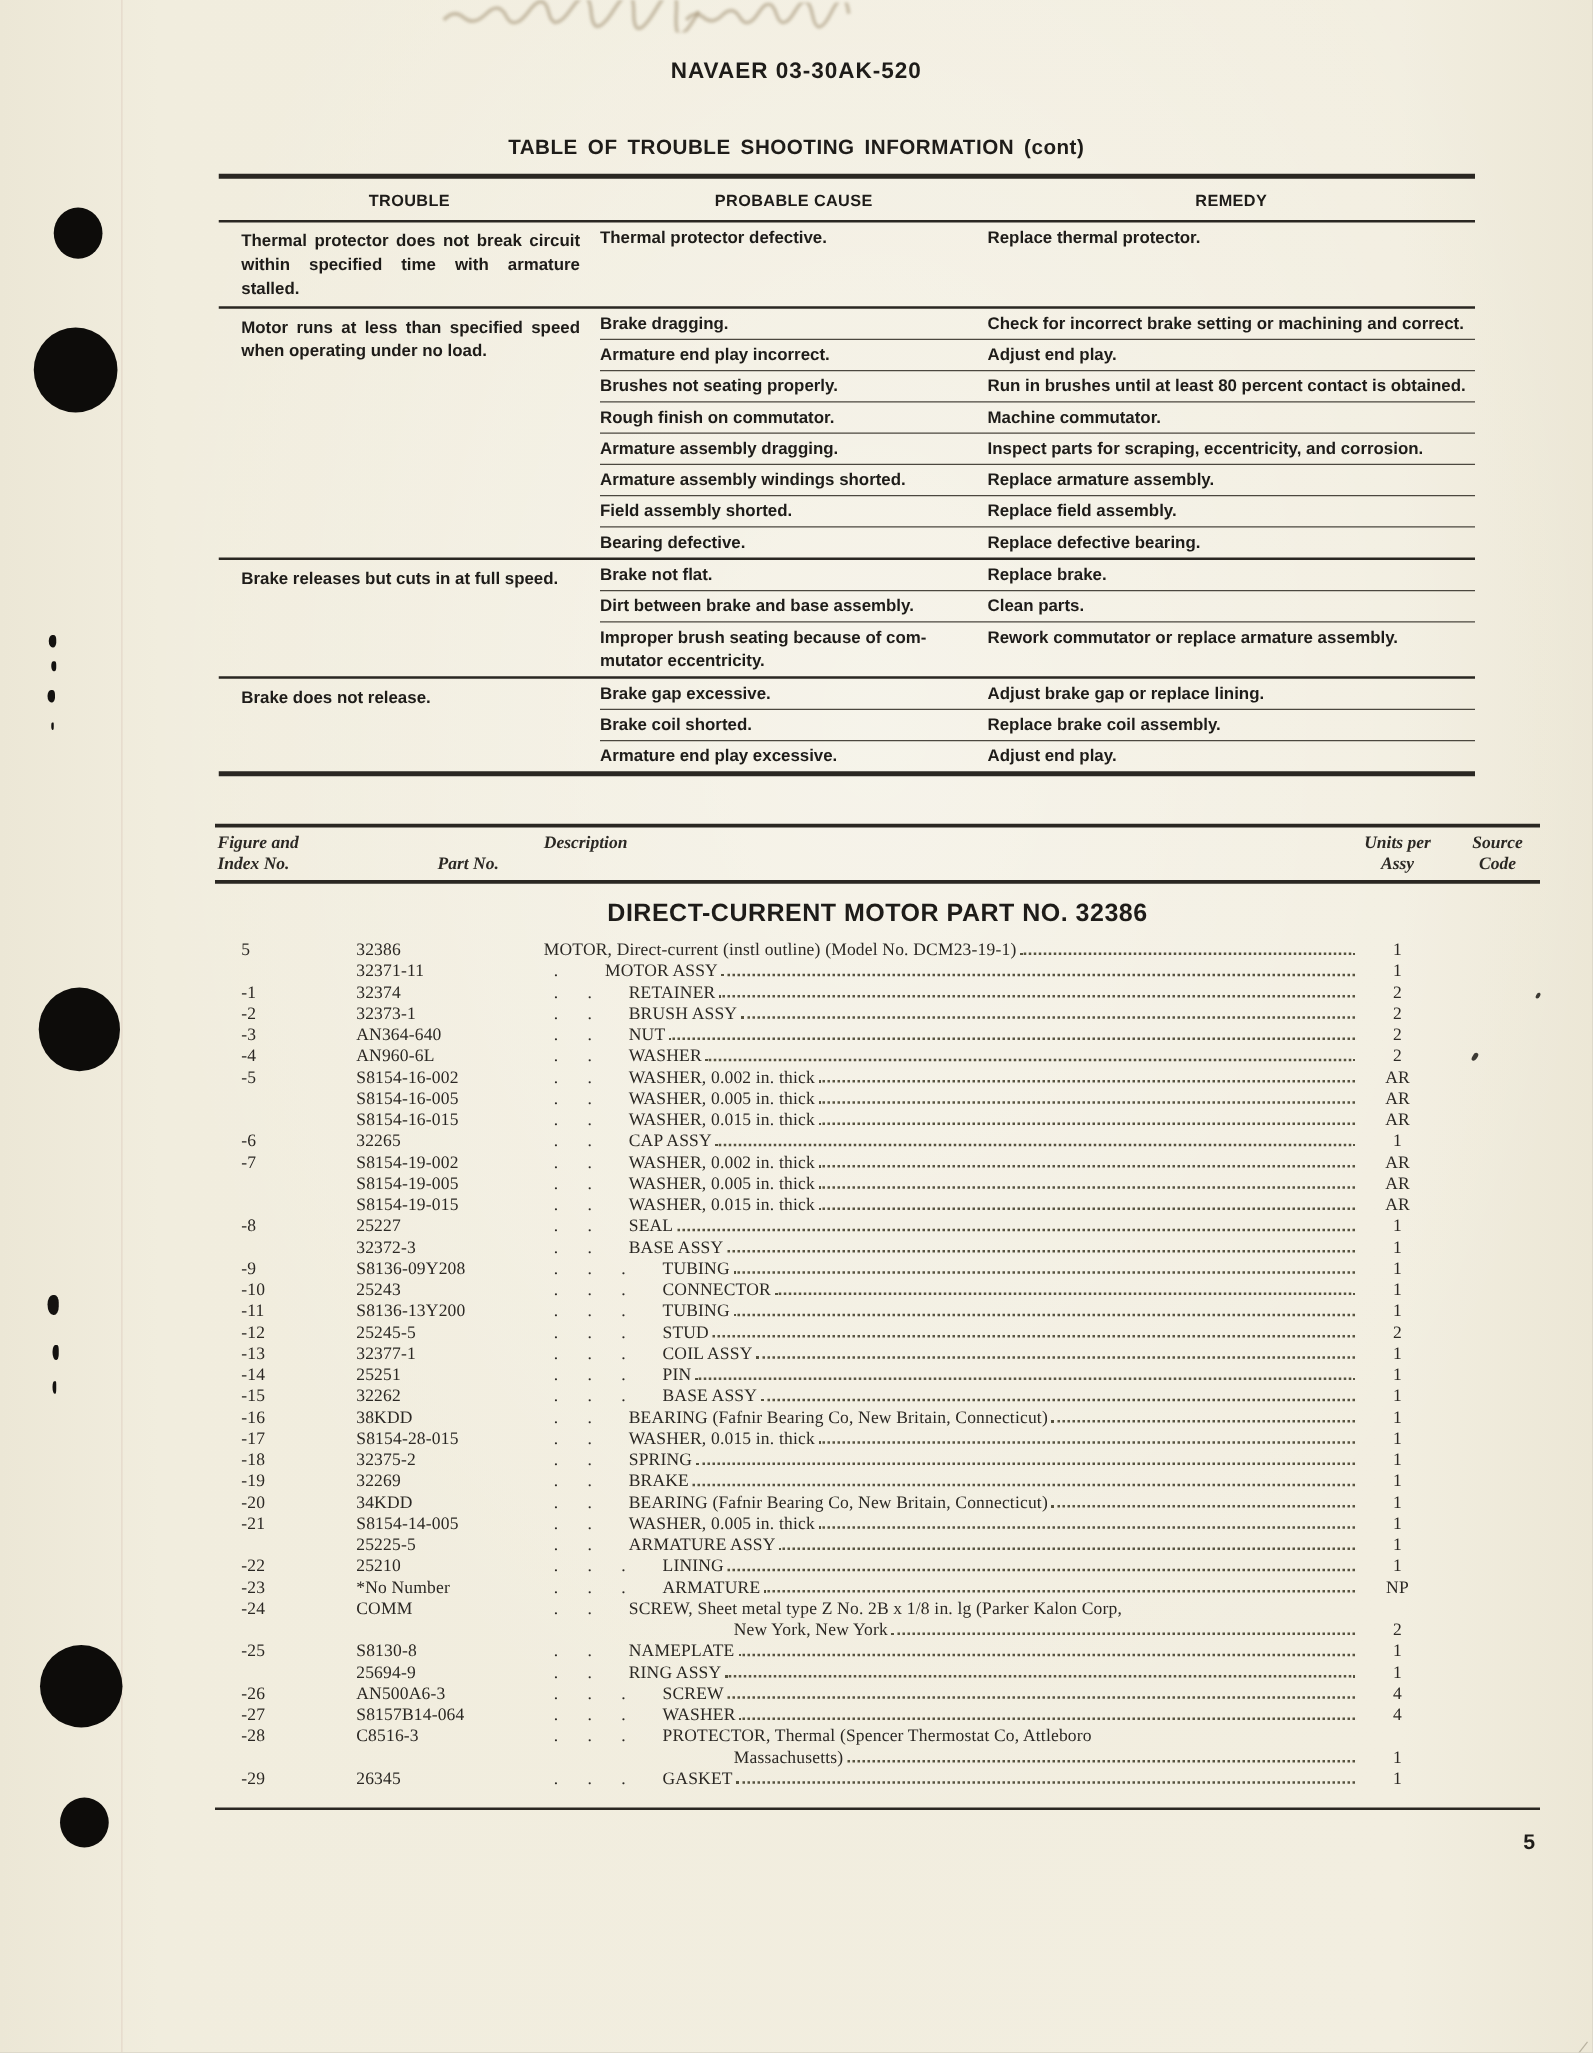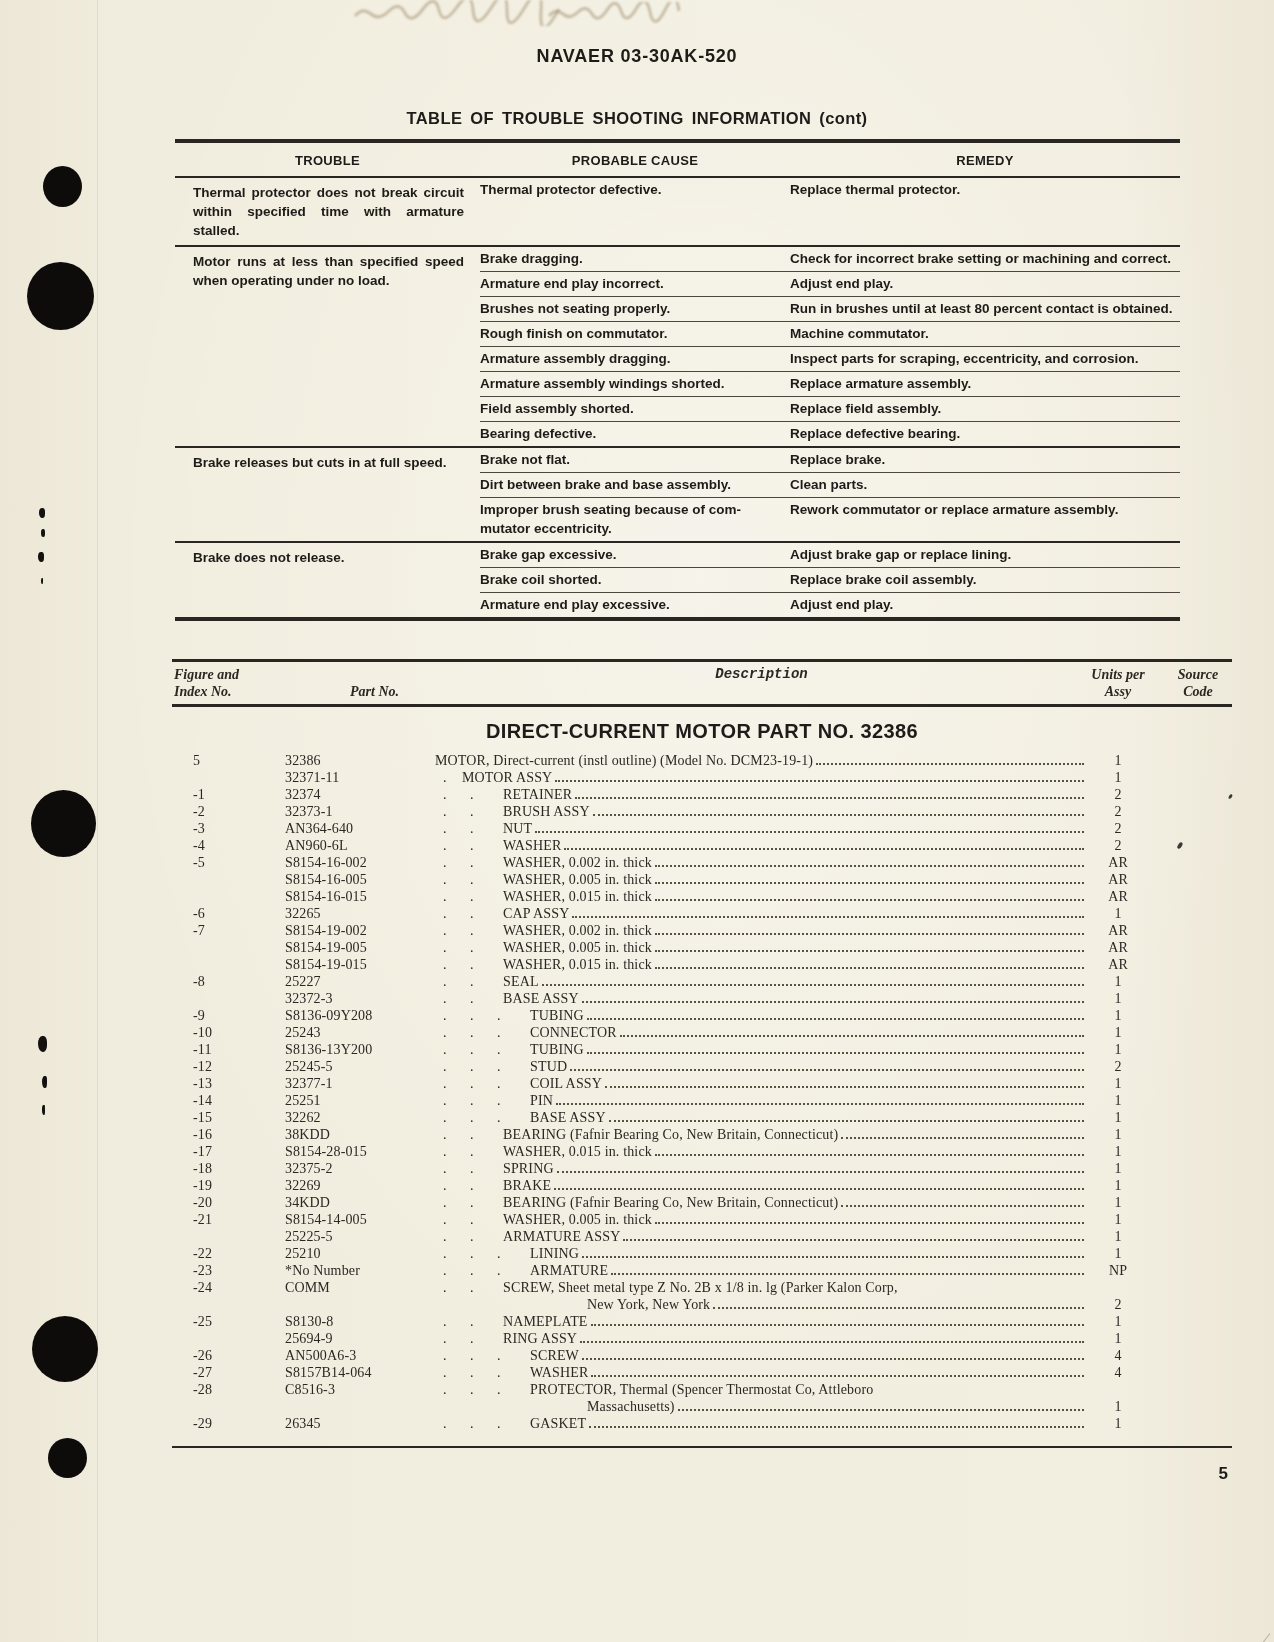--- a/index.html
+++ b/index.html
@@ -40,21 +40,21 @@
   .subrow{display:flex;padding:2px 0 3px 0;}
   .subrow + .subrow{border-top:1.5px solid var(--rule-light);}
   .cause{width:310px;box-sizing:border-box;padding-right:16px;font-size:13.5px;font-weight:700;line-height:19px;text-align:justify;white-space:pre-line;}
   .remedy{flex:1;box-sizing:border-box;padding-right:4px;font-size:13.5px;font-weight:700;line-height:19px;text-align:justify;}
 
   
   .parts-table{margin:38px 42px 0 172px;font-family:"Liberation Serif", serif;color:var(--ink-serif);}
   .parts-head{display:flex;border-top:3.5px solid var(--rule);border-bottom:3px solid var(--rule);padding:4px 0 4px 0;font-style:italic;font-weight:700;font-size:14px;line-height:17px;}
   .ph-idx{width:110px;box-sizing:border-box;padding-left:2px;}
   .ph-part{width:153px;box-sizing:border-box;display:flex;flex-direction:column;justify-content:flex-end;padding-left:68px;}
-  .ph-desc{flex:1;display:flex;flex-direction:column;font-family:Liberation Mono, monospace;}
+  .ph-desc{flex:1;display:flex;flex-direction:row;}
   .ph-desc .d1{text-align:center;}
   .ph-desc .d2{text-align:left;word-spacing:19px;}
   .ph-units{width:60px;position:relative;}
   .ph-units .u1{position:absolute;left:50%;transform:translateX(-50%);top:0;white-space:nowrap;}
   .ph-units .u2{position:absolute;left:50%;transform:translateX(-50%);top:17px;white-space:nowrap;font-weight:700;}
   .ph-src{width:84px;text-align:center;box-sizing:border-box;padding-left:16px;}
   .section-title{margin-top:13px;text-align:center;font-family:"Liberation Sans", sans-serif;font-size:20px;font-weight:700;letter-spacing:.4px;color:var(--ink);}
   .parts-rows{margin-top:9px;padding-bottom:14px;border-bottom:2.5px solid var(--rule);}
   .prow{display:flex;align-items:baseline;height:17px;line-height:17px;font-size:14px;letter-spacing:.15px;}
   .pr-idx{width:110px;box-sizing:border-box;padding-left:21px;}
@@ -220,21 +220,21 @@
             <span class="dotlead"></span>
           </div>
           <div class="pr-units">1</div>
           <div class="pr-src"></div>
         </div>
         <div class="prow">
           <div class="pr-idx"></div>
           <div class="pr-part">32371-11</div>
           <div class="pr-desc">
             <span class="indent-dot">.</span>
-            <span style="margin-left: 0;">MOTOR ASSY</span>
+            <span style="margin-left: 22px;">MOTOR ASSY</span>
             <span class="dotlead"></span>
           </div>
           <div class="pr-units">1</div>
           <div class="pr-src"></div>
         </div>
         <div class="prow">
           <div class="pr-idx">-1</div>
           <div class="pr-part">32374</div>
           <div class="pr-desc">
             <span class="indent-dot">.</span>

